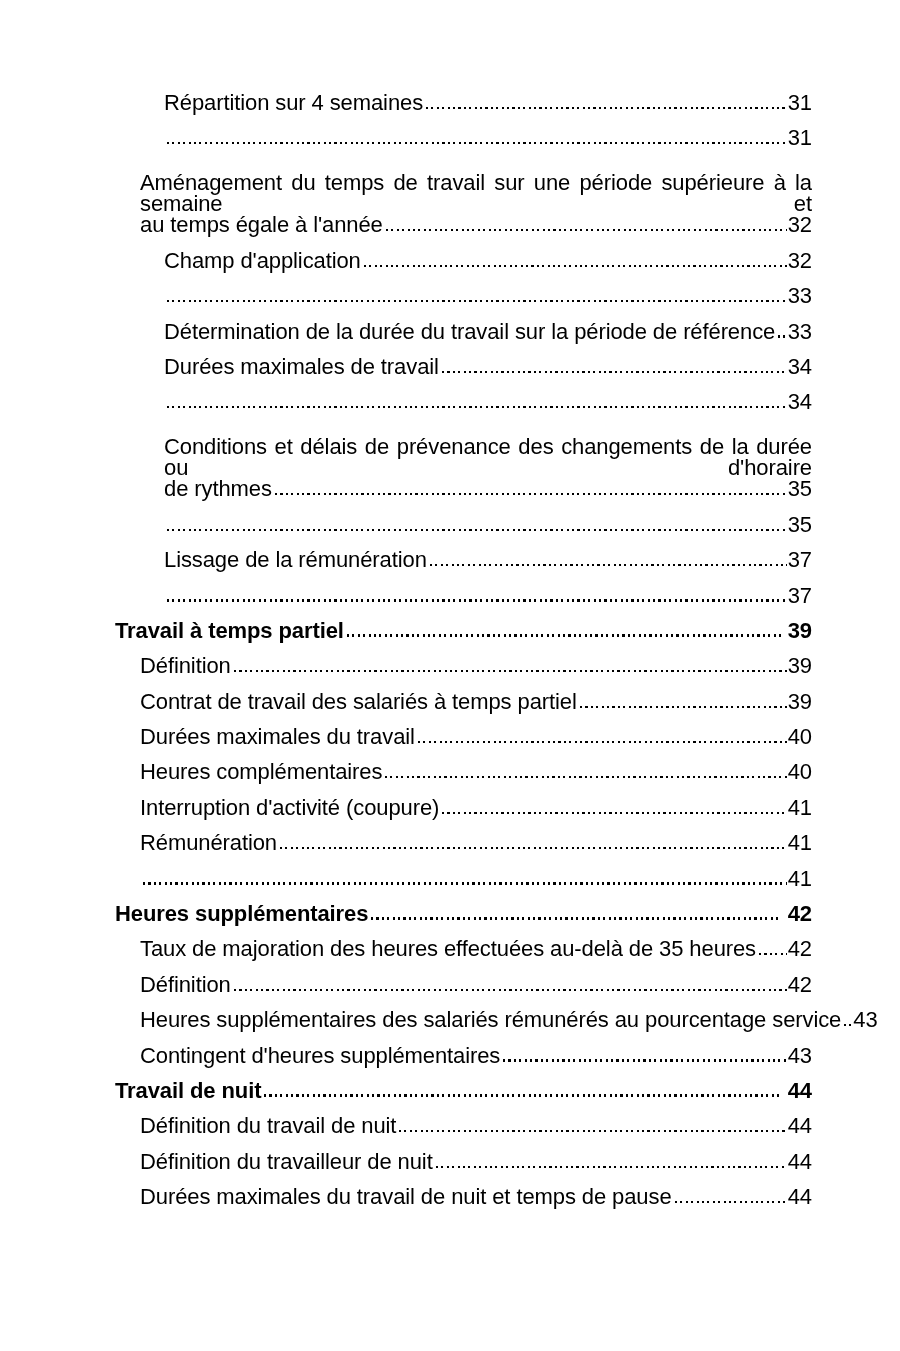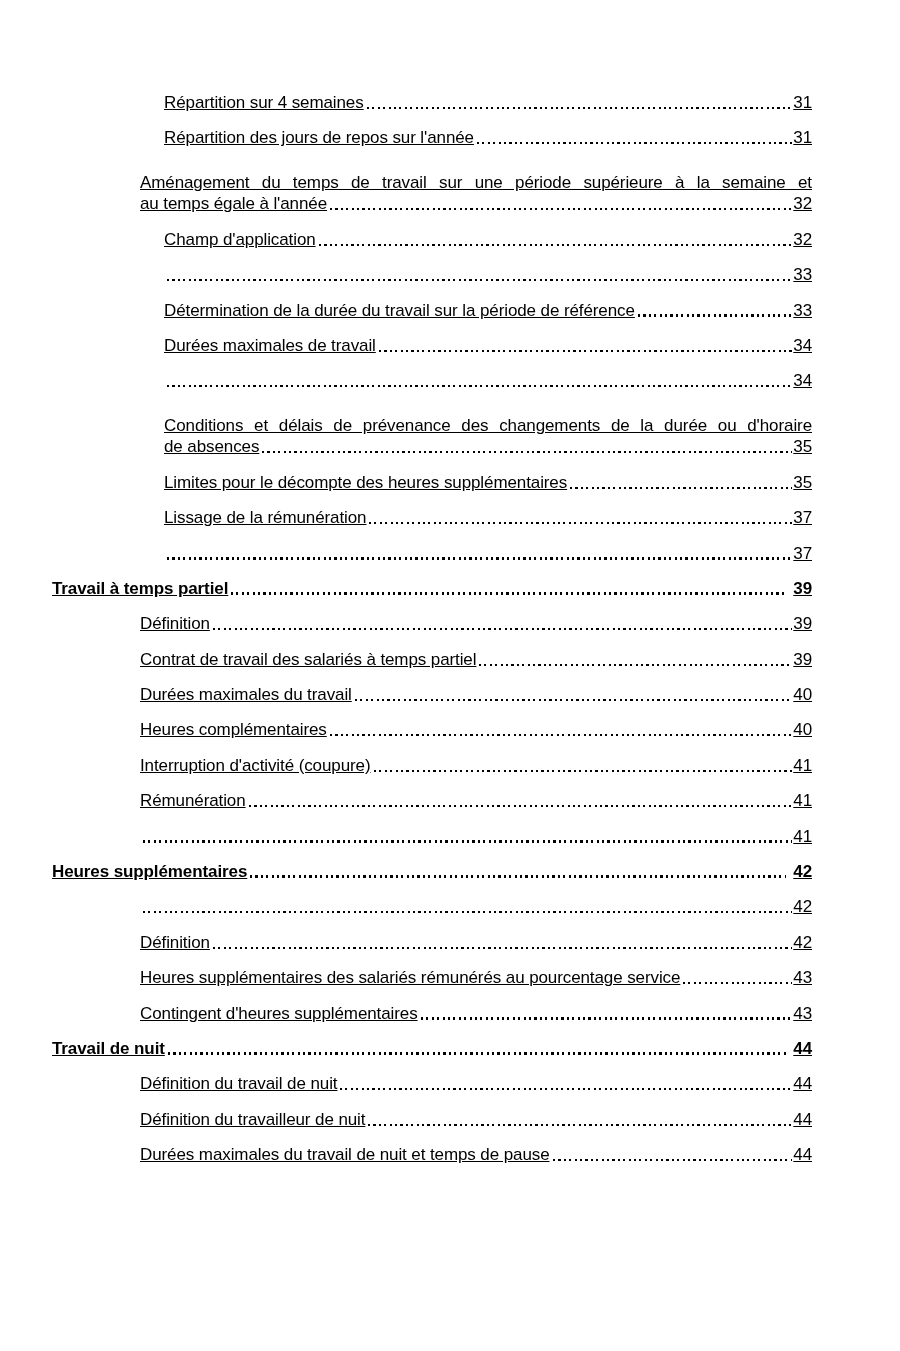--- a/index.html
+++ b/index.html
@@ -20,28 +20,27 @@
     height: 1351px;
     background: #ffffff;
   }
   .toc {
     position: absolute;
     top: 92px;
     left: 0;
     width: 900px;
   }
   .entry {
-    font-size: 17px;
+    font-size: 22px;
     line-height: 21px;
     margin-bottom: 14.4px;
     margin-right: 88px;
     letter-spacing: -0.1px;
-    text-decoration: underline;
-  }
-  .lvl1 { margin-left: 52px; font-weight: 700; }
+  }
+  .lvl1 { margin-left: 115px; font-weight: 700; }
   .lvl2 { margin-left: 140px; }
   .lvl3 { margin-left: 164px; }
   .wrap {
     text-align: justify;
     text-align-last: justify;
     margin-top: 24px;
   }
   .line {
     display: flex;
     align-items: baseline;
@@ -83,21 +82,20 @@
     <div class="line">
       <span class="t">Répartition sur 4 semaines</span>
       <span class="leader"></span>
       <span class="p">31</span>
     </div>
   </div>
 
   <div class="entry lvl3">
 
     <div class="line">
-      <span class="t">Répartition des jours de repos sur l'année</span>
       <span class="leader"></span>
       <span class="p">31</span>
     </div>
   </div>
 
   <div class="entry lvl2">
     <div class="wrap">Aménagement du temps de travail sur une période supérieure à la semaine et</div>
     <div class="line">
       <span class="t">au temps égale à l'année</span>
       <span class="leader"></span>
@@ -144,30 +142,29 @@
 
     <div class="line">
       <span class="leader"></span>
       <span class="p">34</span>
     </div>
   </div>
 
   <div class="entry lvl3">
     <div class="wrap">Conditions et délais de prévenance des changements de la durée ou d'horaire</div>
     <div class="line">
-      <span class="t">de absences</span>
+      <span class="t">de rythmes</span>
       <span class="leader"></span>
       <span class="p">35</span>
     </div>
   </div>
 
   <div class="entry lvl3">
 
     <div class="line">
-      <span class="t">Limites pour le décompte des heures supplémentaires</span>
       <span class="leader"></span>
       <span class="p">35</span>
     </div>
   </div>
 
   <div class="entry lvl3">
 
     <div class="line">
       <span class="t">Lissage de la rémunération</span>
       <span class="leader"></span>
@@ -258,20 +255,21 @@
     <div class="line">
       <span class="t">Heures supplémentaires</span>
       <span class="leader"></span>
       <span class="p">42</span>
     </div>
   </div>
 
   <div class="entry lvl2">
 
     <div class="line">
+      <span class="t">Taux de majoration des heures effectuées au-delà de 35 heures</span>
       <span class="leader"></span>
       <span class="p">42</span>
     </div>
   </div>
 
   <div class="entry lvl2">
 
     <div class="line">
       <span class="t">Définition</span>
       <span class="leader"></span>

